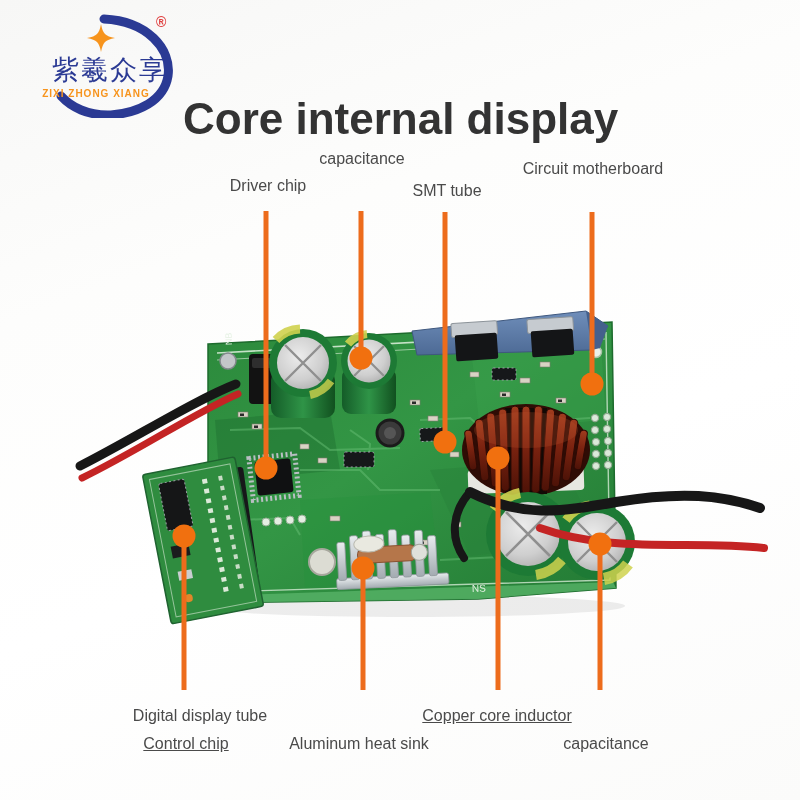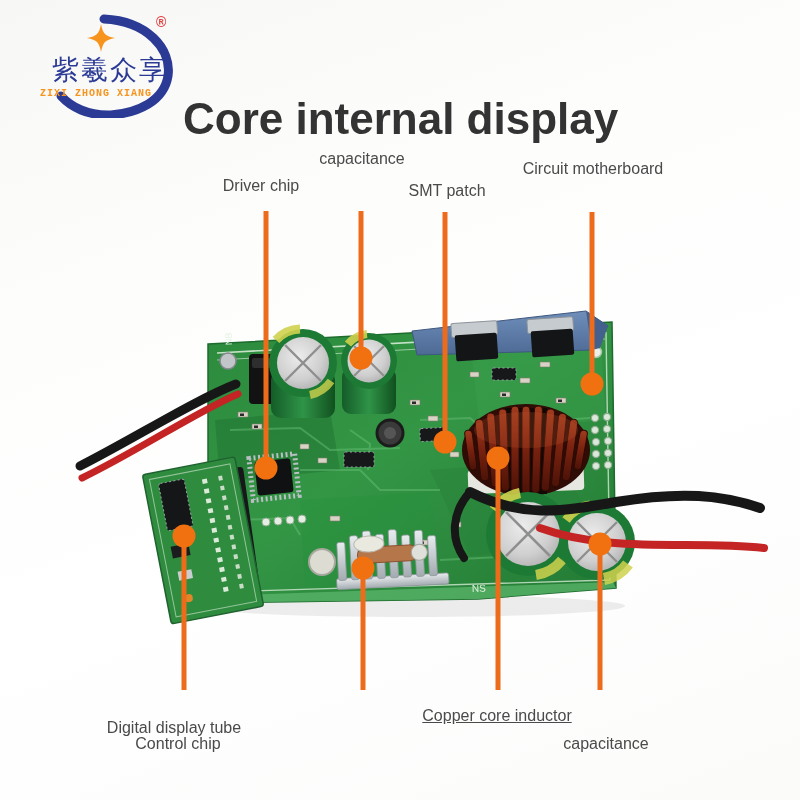--- a/index.html
+++ b/index.html
@@ -11,41 +11,41 @@
   
   .logo{position:absolute;left:28px;top:6px;width:160px;height:112px;}
   .logo svg{position:absolute;left:0;top:0;}
   .logo-cn{
     position:absolute;left:18px;top:46px;width:128px;
     font-weight:normal;font-size:27px;letter-spacing:2px;color:#2b3a94;
     font-family:"DejaVu Sans",sans-serif;text-align:center;white-space:nowrap;
   }
   .logo-py{
     position:absolute;left:6px;top:82px;width:124px;text-align:center;
-    font-family:Liberation Mono, monospace;
+    font-family:Liberation Sans, sans-serif;
     font-weight:bold;font-size:10px;letter-spacing:1px;color:#f7941d;white-space:nowrap;
   }
   .logo-reg{position:absolute;left:128px;top:8px;font-size:14px;color:#e04040;font-weight:bold;}
   
   .page-title{
     position:absolute;left:183px;top:66px;width:460px;
     font-size:44px;line-height:48px;font-weight:bold;color:#333;letter-spacing:0px;
     white-space:nowrap;
   }
   
   .lbl{
     position:absolute;transform:translateX(-50%);
     font-size:16px;color:#4a4a4a;white-space:nowrap;line-height:22px;
   }
   .lbl-cap-top   {left:362px;top:148px;}
-  .lbl-driver    {left:261px;top:175px;}
+  .lbl-driver    {left:268px;top:175px;}
   .lbl-smt       {left:447px;top:180px;}
   .lbl-mother    {left:593px;top:158px;text-align:right;}
-  .lbl-digital   {left:174px;top:705px;margin-top:12px;}
-  .lbl-control   {left:178px;top:733px;}
+  .lbl-digital   {left:200px;top:705px;}
+  .lbl-control   {left:186px;top:733px;text-decoration:underline;}
   .lbl-alu       {left:359px;top:733px;}
   .lbl-inductor  {left:497px;top:705px;text-decoration:underline;}
   .lbl-cap-bot   {left:606px;top:733px;}
   .board-svg{position:absolute;left:0;top:0;}
 </style>
 </head>
 <body>
 
 <div class="stage">
 
@@ -321,21 +321,22 @@
     </svg>
     <div class="logo-cn">紫羲众享</div>
     <div class="logo-py">ZIXI ZHONG XIANG</div>
     <div class="logo-reg">®</div>
   </div>
 
   <h1 class="page-title">Core internal display</h1>
 
   <div class="lbl lbl-driver">Driver chip</div>
   <div class="lbl lbl-cap-top">capacitance</div>
-  <div class="lbl lbl-smt">SMT patch</div>
+  <div class="lbl lbl-smt">SMT tube</div>
   <div class="lbl lbl-mother">Circuit motherboard</div>
 
   <div class="lbl lbl-digital">Digital display tube</div>
   <div class="lbl lbl-control">Control chip</div>
+  <div class="lbl lbl-alu">Aluminum heat sink</div>
   <div class="lbl lbl-inductor">Copper core inductor</div>
   <div class="lbl lbl-cap-bot">capacitance</div>
 
 </div>
 
 </body></html>

